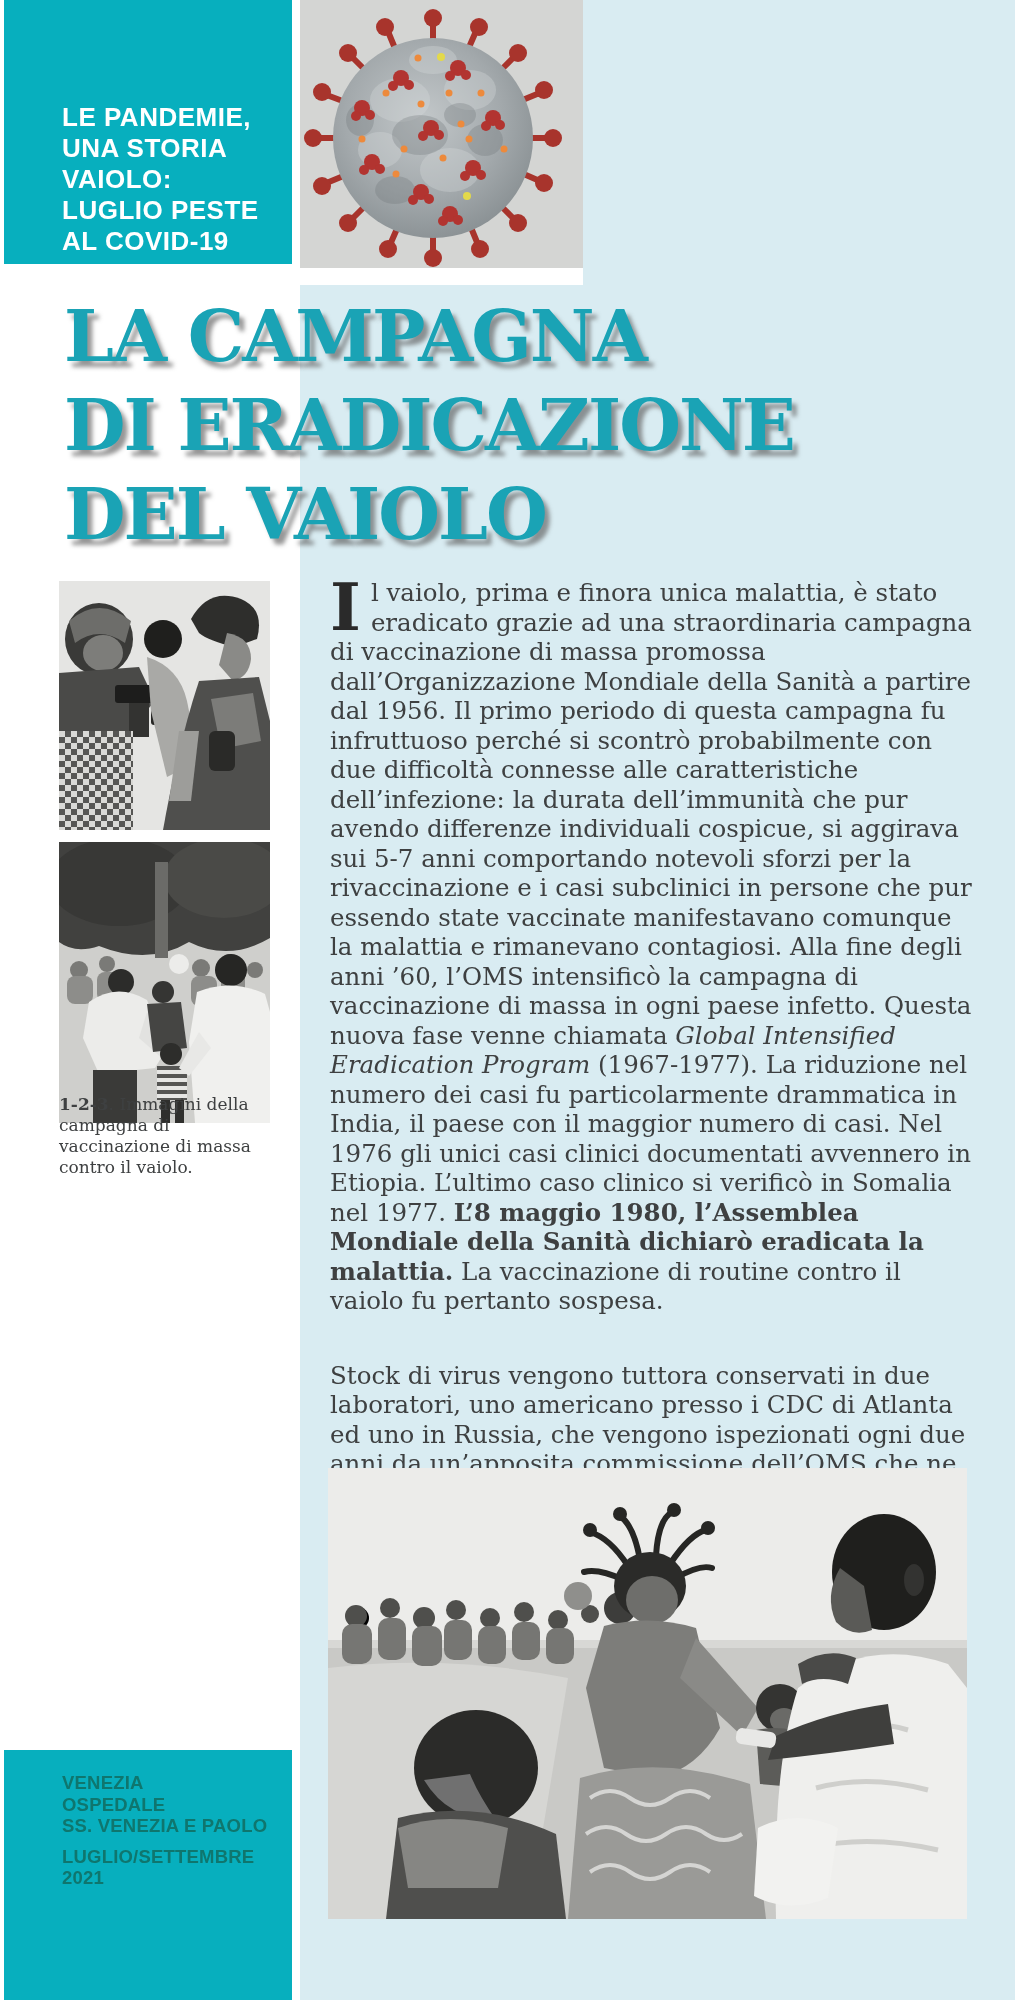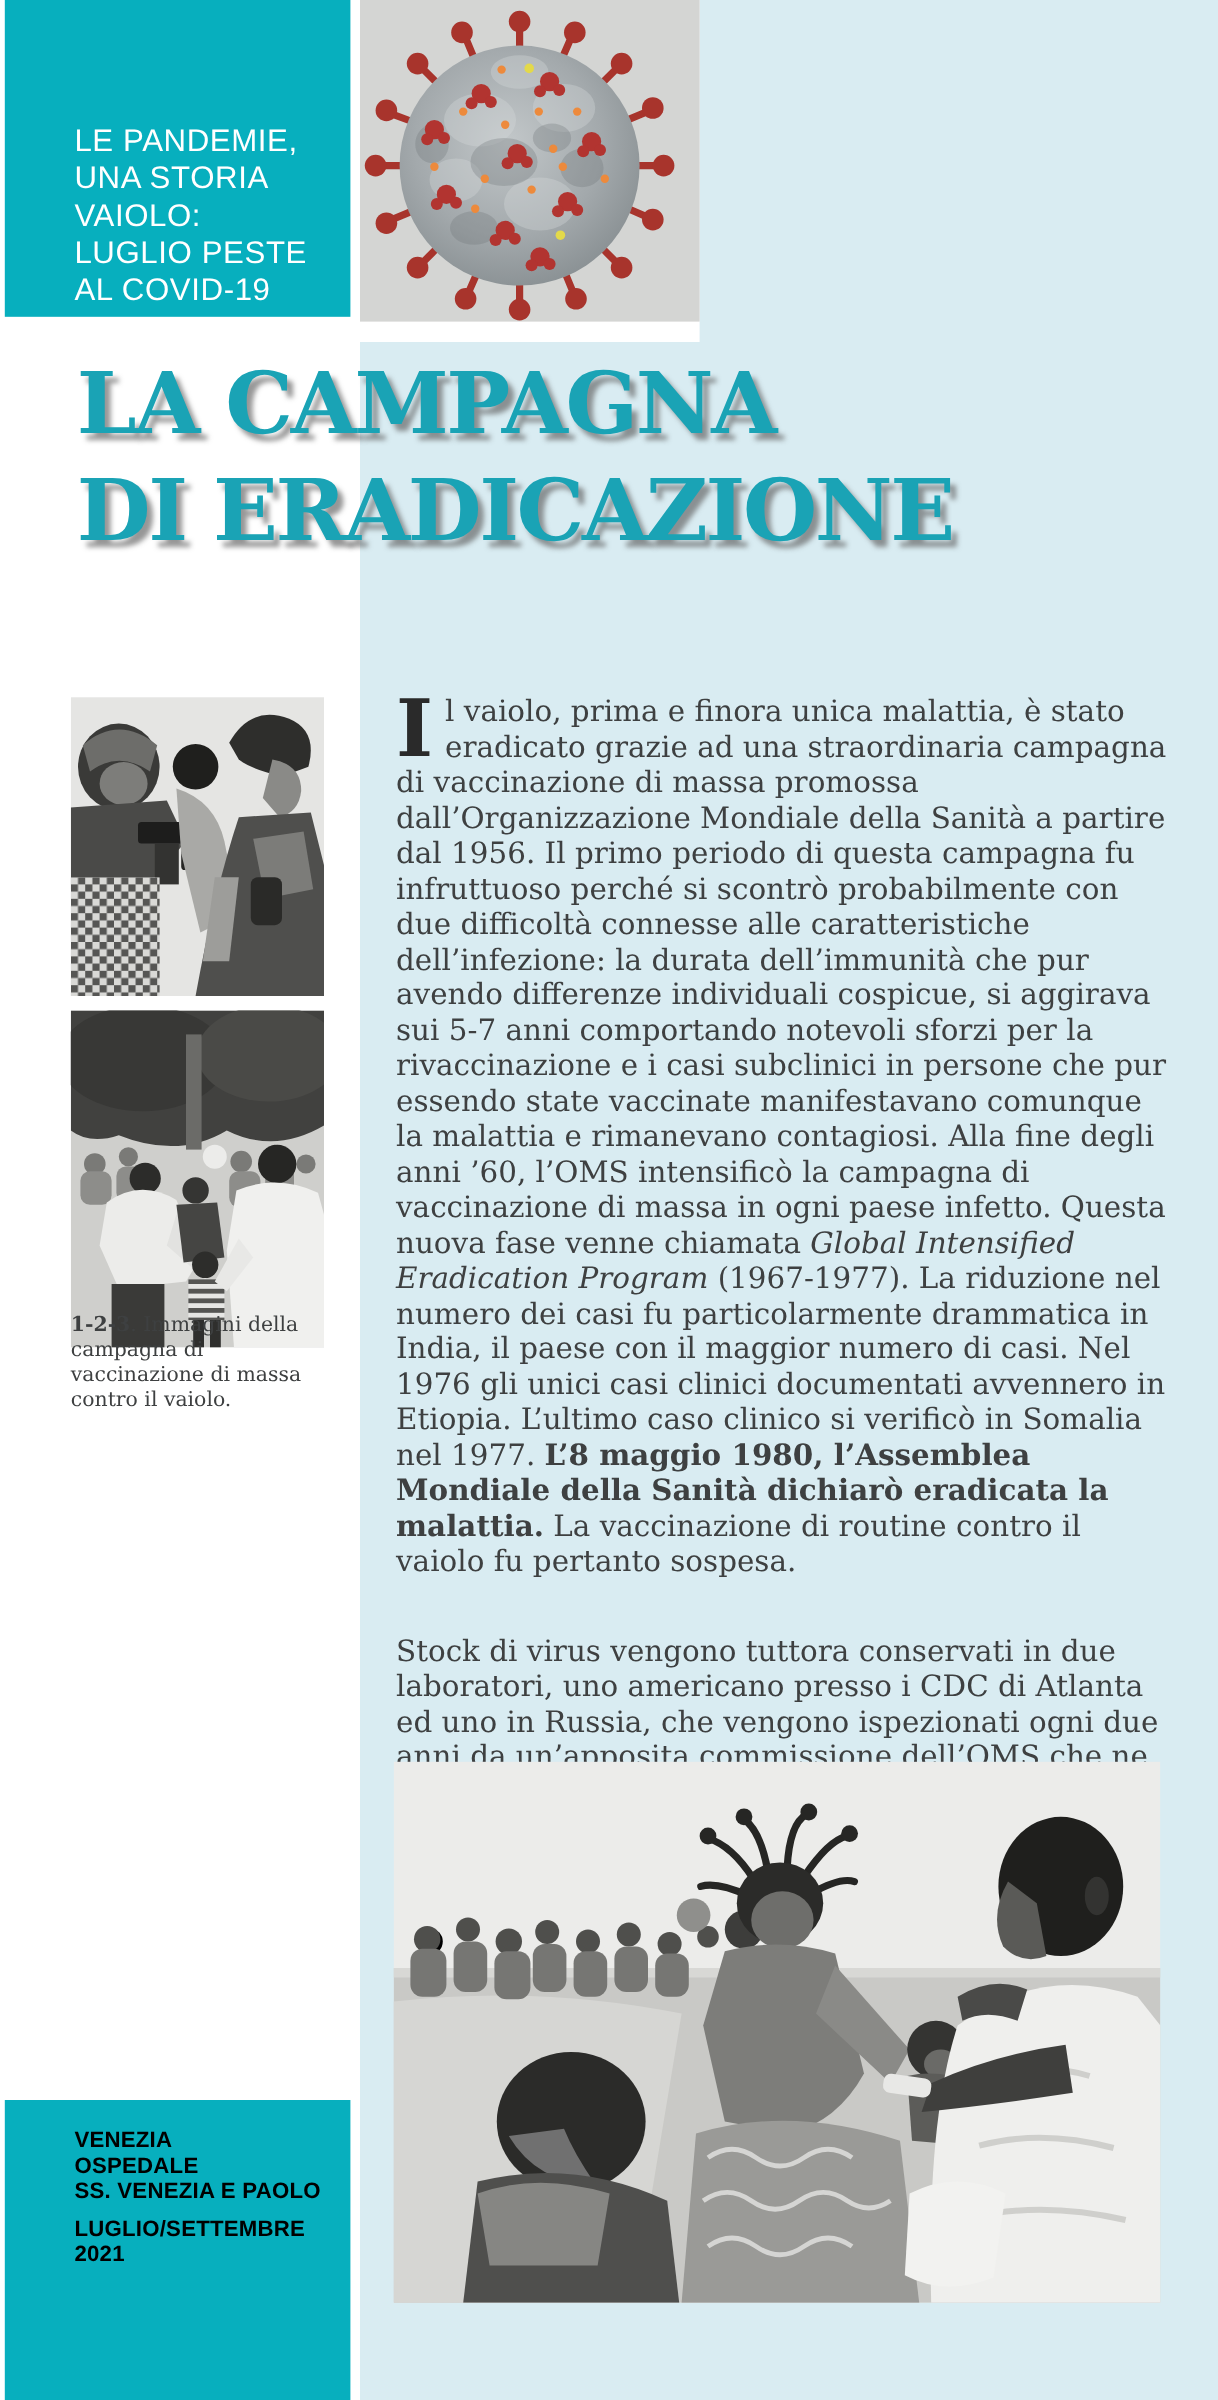--- a/index.html
+++ b/index.html
@@ -20,21 +20,21 @@
   .abs{position:absolute;}
   
   #lightblue-top{left:583px;top:0;width:432px;height:286px;background:var(--lightblue);}
   #lightblue-main{left:300px;top:285px;width:715px;height:1715px;background:var(--lightblue);}
   
   #teal-header{left:4px;top:0;width:288px;height:264px;background:var(--teal);}
   #kicker{
     left:62px;top:102px;
     color:#ffffff;
     font-family:"Liberation Sans", sans-serif;
-    font-weight:normal;
+    font-weight:bold;
     font-size:26px;line-height:31px;
     letter-spacing:0.5px;
   }
   
   #virus-box{left:300px;top:0;width:283px;height:268px;background:var(--graybox);}
   
   #main-title{
     left:64px;top:292px;
     color:var(--title-teal);
     font-family:"DejaVu Serif", serif;
@@ -68,21 +68,21 @@
     left:59px;top:1094px;width:222px;
     color:var(--ink);
     font-size:17px;line-height:21px;
   }
   
   #photo-3{left:328px;top:1468px;width:639px;height:451px;}
   
   #teal-footer{left:4px;top:1750px;width:288px;height:250px;background:var(--teal);}
   #footer-text{
     left:62px;top:1772px;width:225px;
-    color:#000000;
+    color:#0f766e;
     font-family:"Liberation Sans", sans-serif;
     font-weight:bold;
     font-size:18.5px;line-height:21.5px;
     letter-spacing:0.2px;
   }
   .footer-gap{height:9px;}
   svg{display:block;}
 </style>
 </head>
 <body>
@@ -210,20 +210,21 @@
       <g fill="#e3d94a">
         <circle cx="141" cy="57" r="4"></circle>
           <circle cx="167" cy="196" r="4"></circle>
       </g>
     </svg>
   </div>
 
   <div class="abs" id="main-title">
     <div>LA CAMPAGNA</div>
     <div>DI ERADICAZIONE</div>
+    <div>DEL VAIOLO</div>
   </div>
 
   <svg class="abs" id="photo-1" viewBox="0 0 211 249">
     <defs>
       <pattern id="check" width="12" height="12" patternUnits="userSpaceOnUse">
         <rect width="12" height="12" fill="#d9d9d6"></rect>
         <rect width="6" height="6" fill="#565654"></rect>
           <rect x="6" y="6" width="6" height="6" fill="#565654"></rect>
       </pattern>
     </defs>

